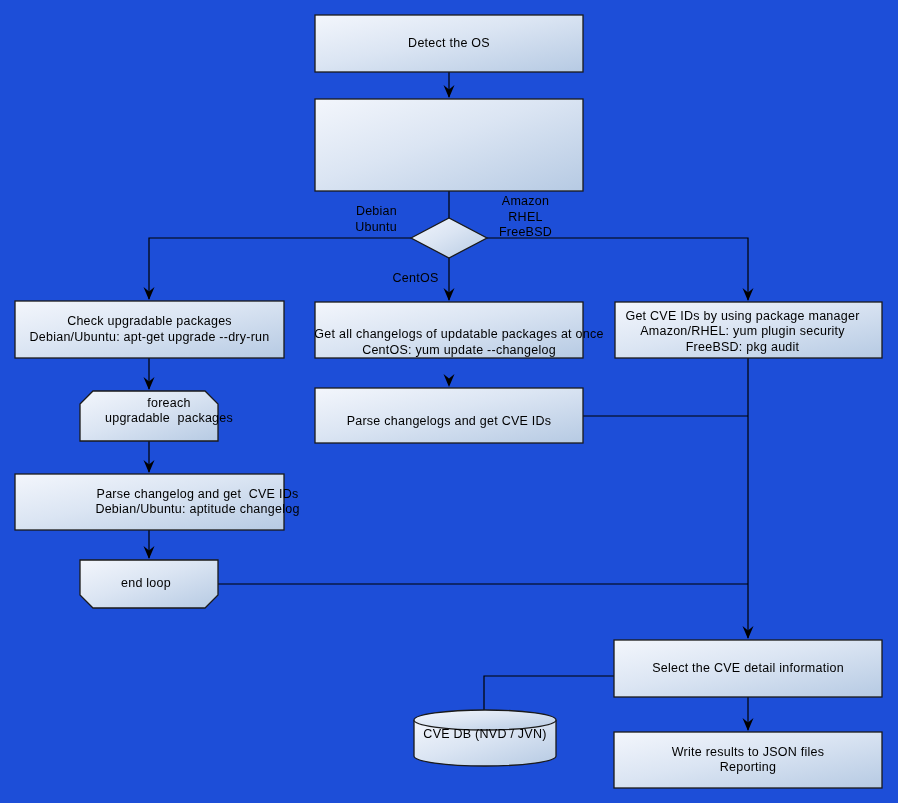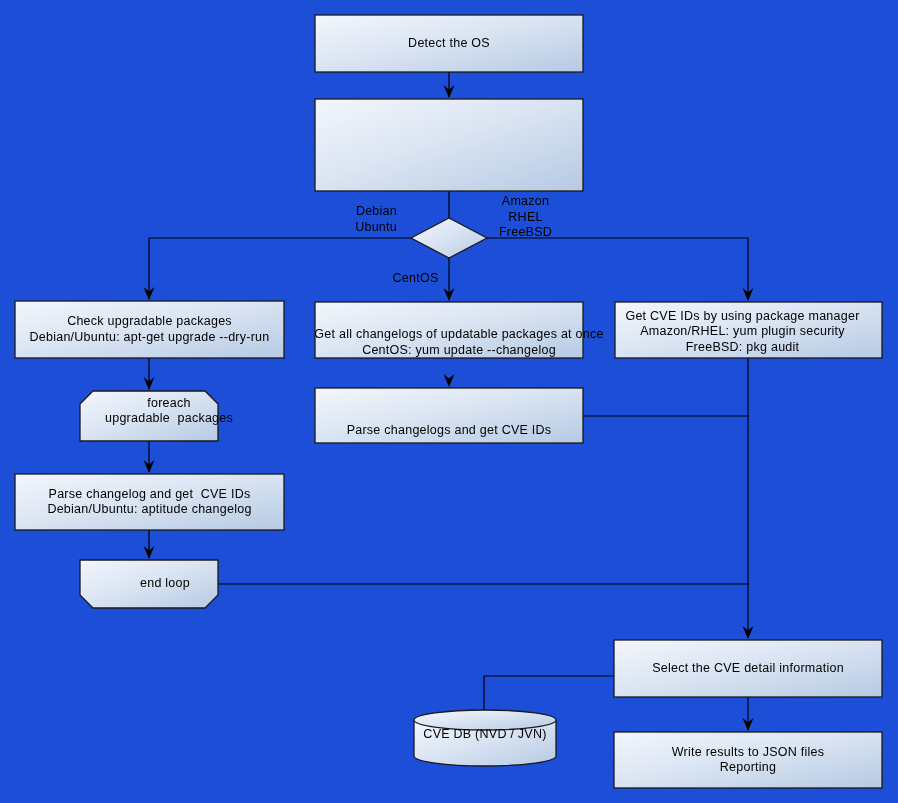--- a/index.html
+++ b/index.html
@@ -125,35 +125,35 @@
   <div class="label" style="left:15px; top:301px; width:269px; height:57px;justify-content:center;">
     <span>Check upgradable packages
 Debian/Ubuntu: apt-get upgrade --dry-run</span>
   </div>
 
   <div class="label" style="left:80px; top:391px; width:138px; height:40px;margin-left:20px;">
     <span>foreach
 upgradable  packages</span>
   </div>
 
-  <div class="label" style="left:15px; top:474px; width:269px; height:56px;">
+  <div class="label" style="left:15px; top:474px; width:269px; height:56px;padding-left:48px;">
     <span>Parse changelog and get  CVE IDs
 Debian/Ubuntu: aptitude changelog</span>
   </div>
 
-  <div class="label" style="left:91px; top:560px; width:148px; height:48px;border-radius:16px;">
+  <div class="label" style="left:72px; top:560px; width:148px; height:48px;border-radius:16px;">
     <span>end loop</span>
   </div>
 
   <div class="label" style="left:315px; top:302px; width:288px; height:56px;align-items:flex-end;">
     <span>Get all changelogs of updatable packages at once
 CentOS: yum update --changelog</span>
   </div>
 
-  <div class="label" style="left:315px; top:397px; width:268px; height:67px;">
+  <div class="label" style="left:315px; top:388px; width:268px; height:67px;">
     <span>Parse changelogs and get CVE IDs</span>
   </div>
 
   <div class="label" style="left:609px; top:302px; width:267px; height:60px;">
     <span>Get CVE IDs by using package manager
 Amazon/RHEL: yum plugin security
 FreeBSD: pkg audit</span>
   </div>
 
   <div class="label" style="left:614px; top:640px; width:268px; height:57px;">

